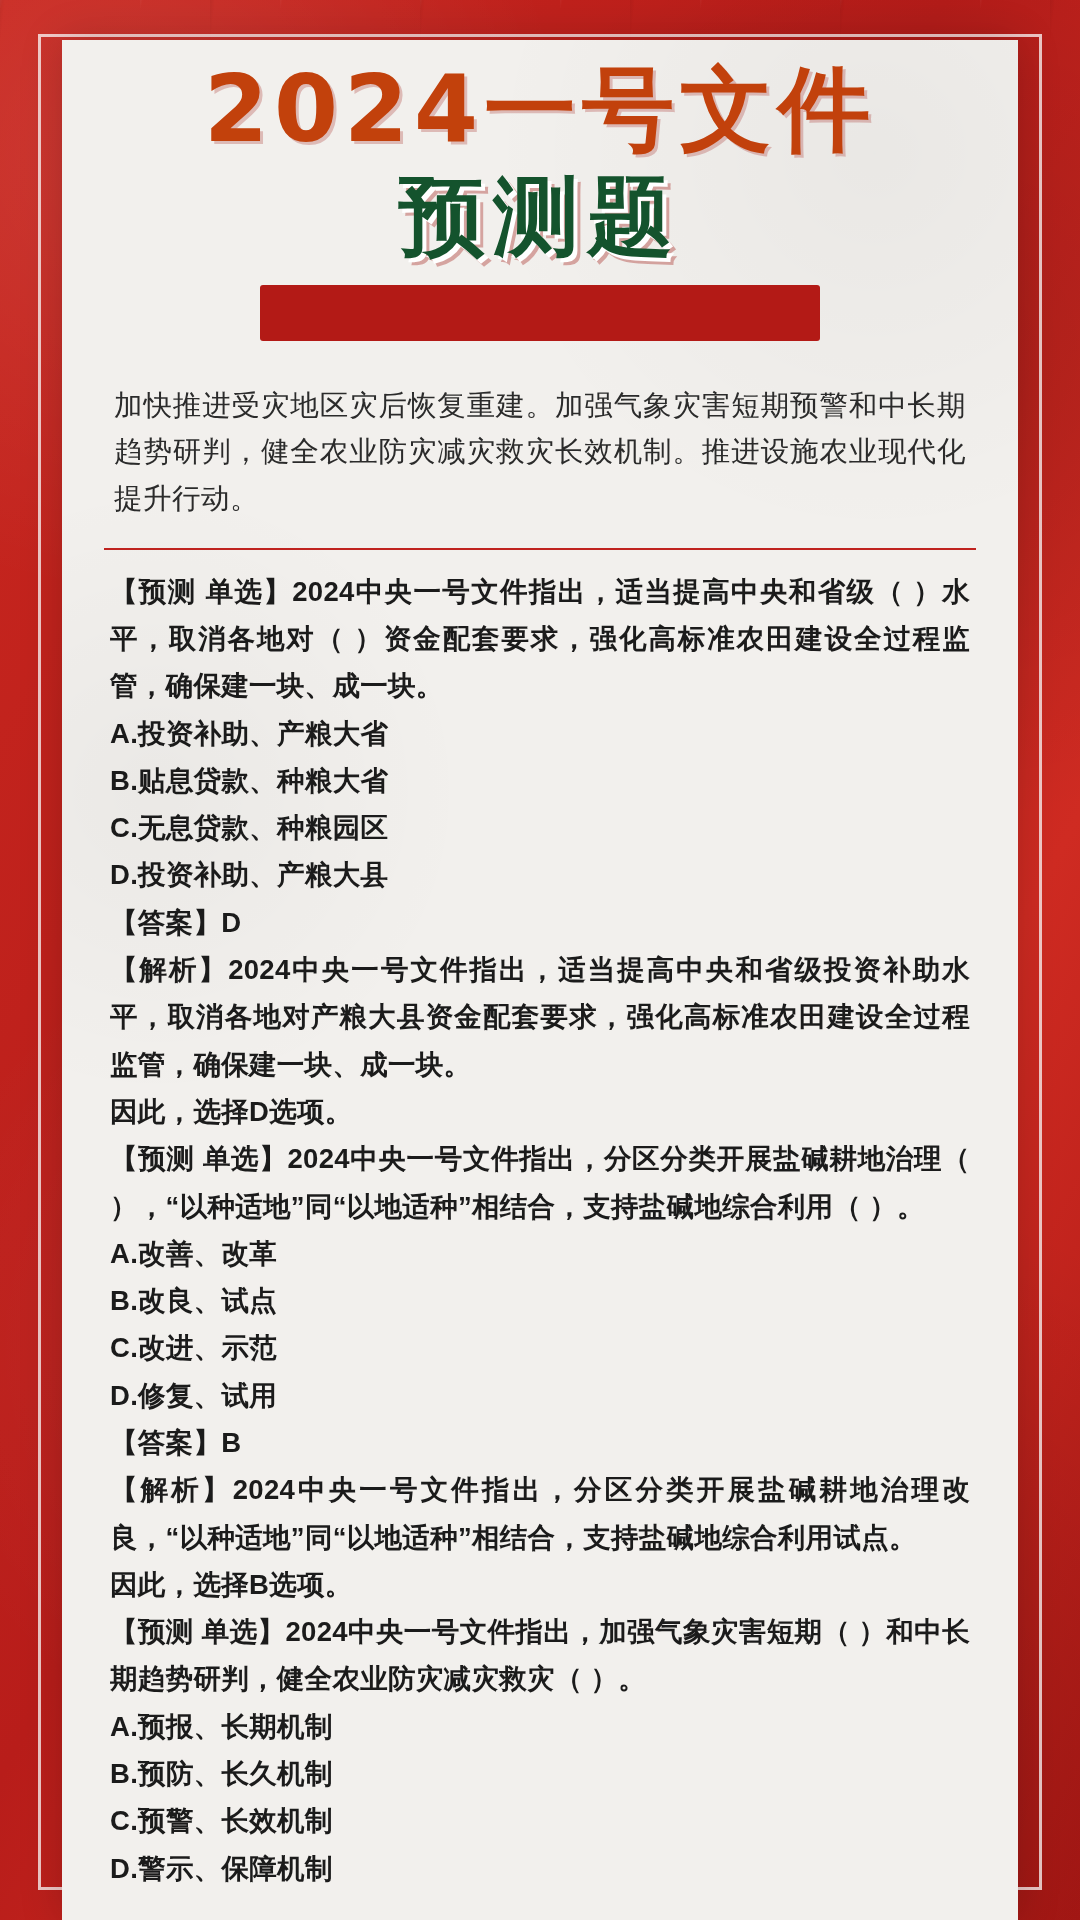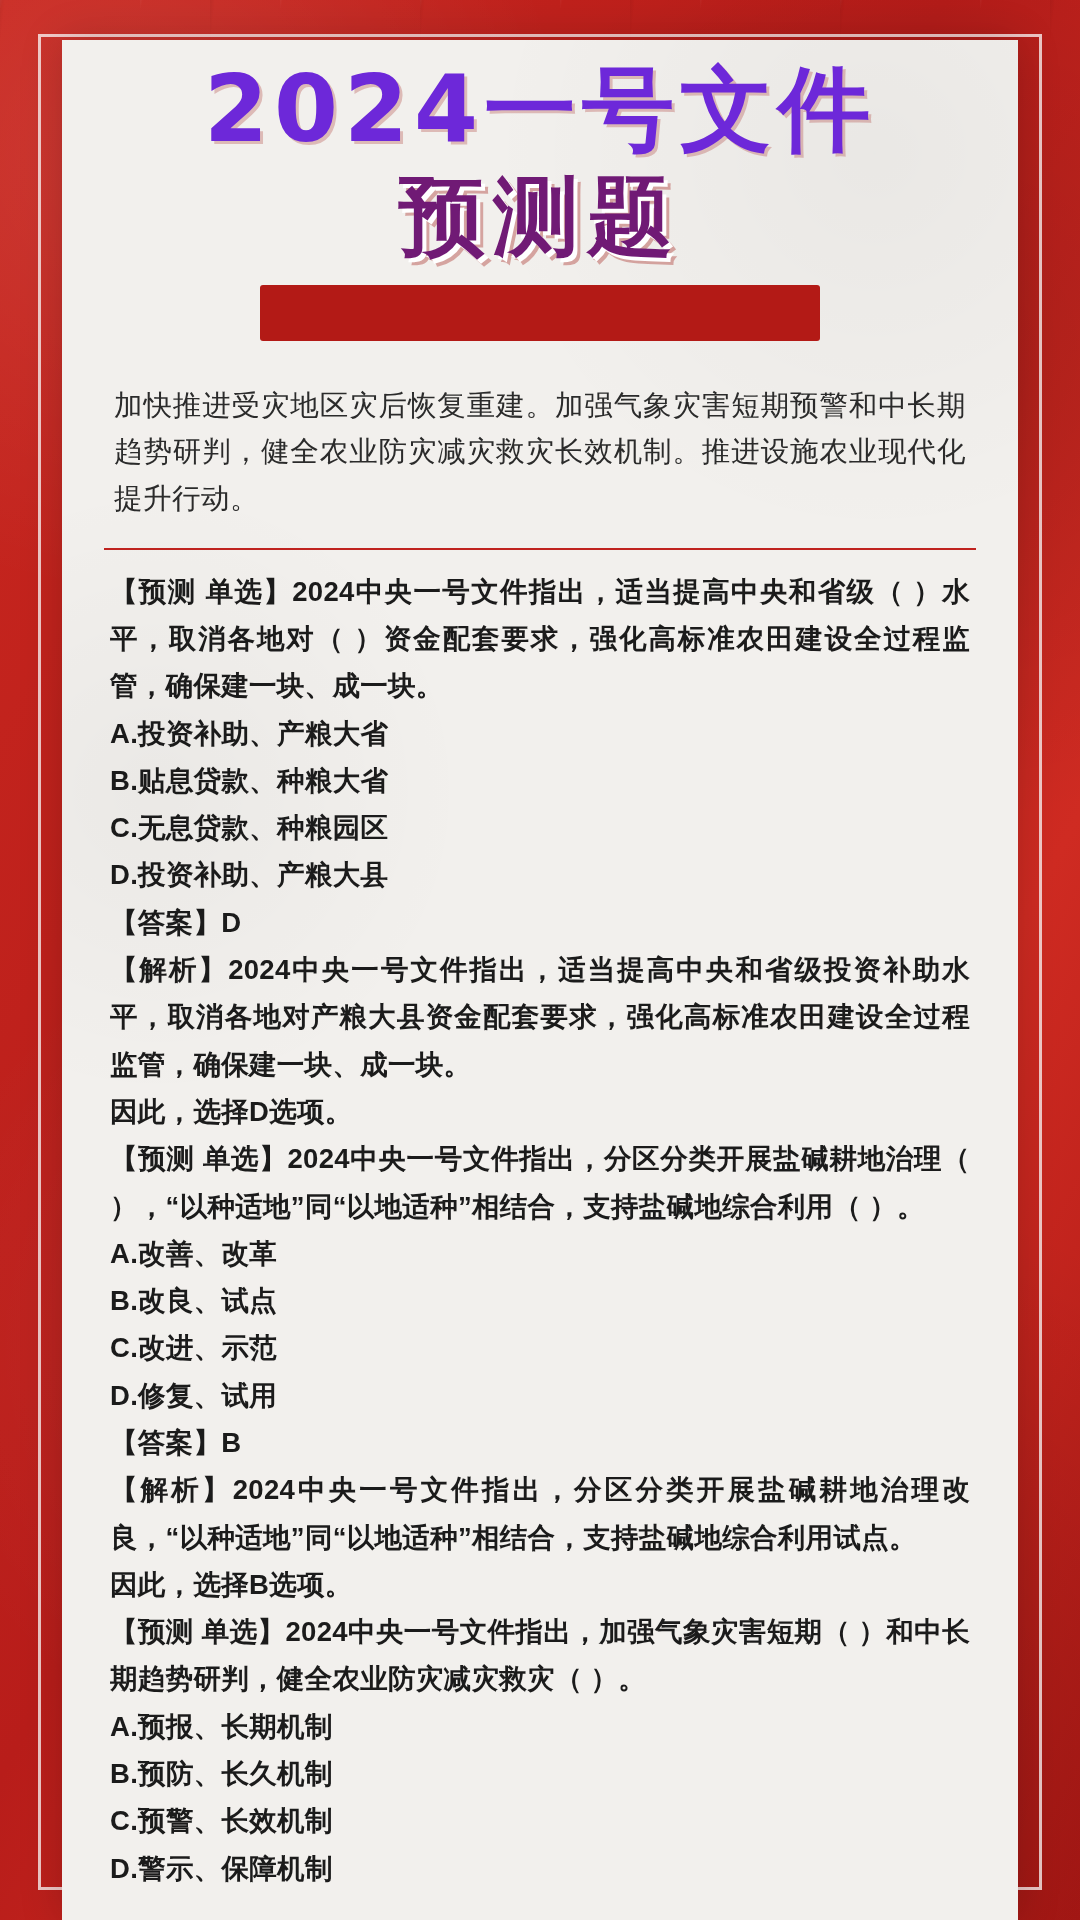--- a/index.html
+++ b/index.html
@@ -67,31 +67,31 @@
     position: relative;
     padding-top: 22px;
     text-align: center;
   }
   .main-title {
     font-family: "DejaVu Sans", sans-serif;
     font-weight: bold;
     font-size: 92px;
     line-height: 1.05;
     letter-spacing: 6px;
-    color: #6d28d9;
+    color: #c2410c;
     text-shadow: 3px 3px 0 rgba(160,22,18,0.25);
     white-space: nowrap;
   }
   .sub-title {
     font-family: "DejaVu Sans", sans-serif;
     font-weight: bold;
     font-size: 86px;
     line-height: 1.1;
     letter-spacing: 8px;
-    color: #701a75;
+    color: #14532d;
     text-shadow: 4px 4px 0 #ffffff, 7px 7px 0 rgba(160,22,18,0.35);
     margin-top: 10px;
   }
   .title-bar {
     margin: 22px auto 0;
     width: 560px;
     height: 56px;
     background: #b31a16;
     border-radius: 3px;
   }

